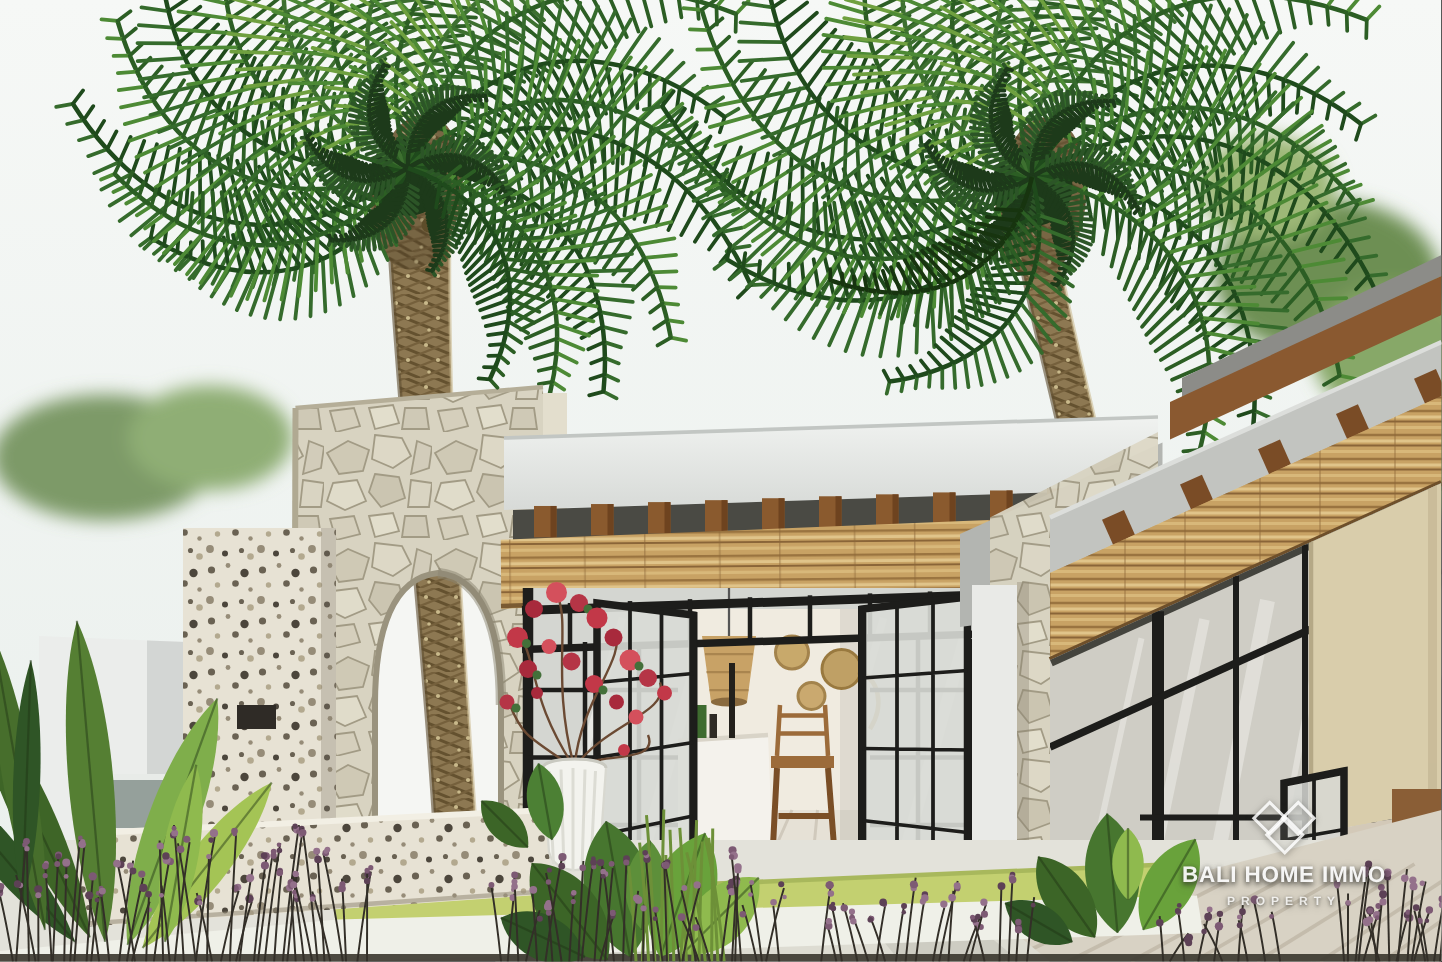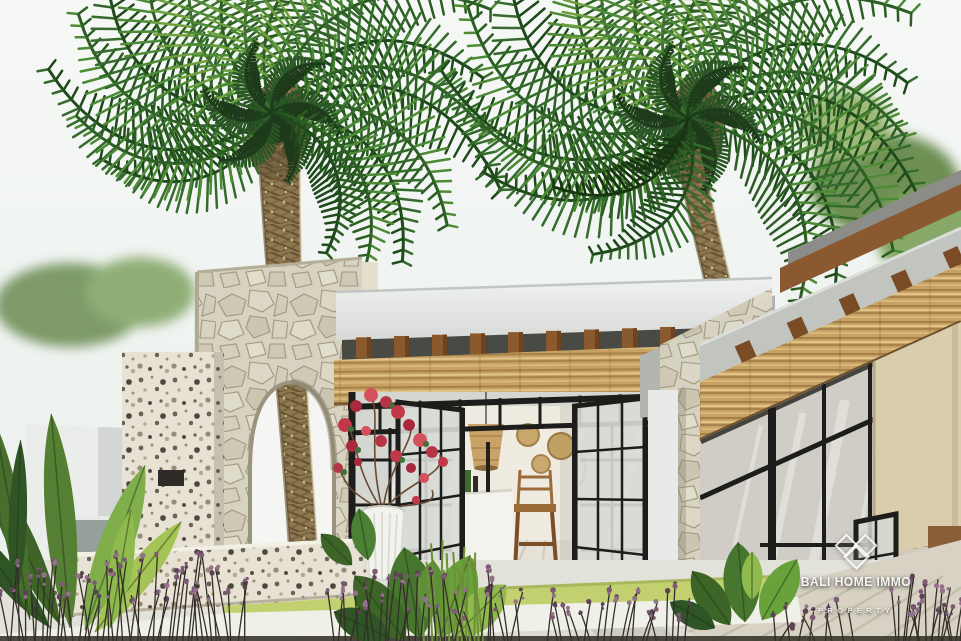--- a/index.html
+++ b/index.html
@@ -3,23 +3,23 @@
 <meta charset="utf-8">
 <style>
   html,body{margin:0;padding:0;background:#222;}
   .stage{position:relative;width:961px;height:641px;overflow:hidden;
          font-family:"Liberation Sans", sans-serif;}
   .stage svg.scene{position:absolute;left:0;top:0;}
   .wm{position:absolute;left:773px;top:532px;width:166px;text-align:center;
       color:rgba(255,255,255,.92);pointer-events:none;
       filter:drop-shadow(0 1px 2px rgba(45,45,40,.55));}
   .wm-logo{display:block;margin:0 auto 1px auto;}
-  .wm-brand{font-size:12px;font-weight:700;letter-spacing:.5px;white-space:nowrap;
+  .wm-brand{font-size:15px;font-weight:700;letter-spacing:.5px;white-space:nowrap;
             text-shadow:0 1px 3px rgba(50,50,45,.6);}
-  .wm-tagline{font-size:8px;font-weight:700;letter-spacing:4px;margin-top:17px;
+  .wm-tagline{font-size:8px;font-weight:700;letter-spacing:4px;margin-top:4px;
               opacity:.85;text-shadow:0 1px 2px rgba(50,50,45,.6);}
 </style>
 </head>
 <body>
 
 <div class="stage">
 
 <svg class="scene" width="961" height="641" viewBox="0 0 961 641">
   <defs>
     <linearGradient id="skyG" x1="0" y1="0" x2="0" y2="1">

